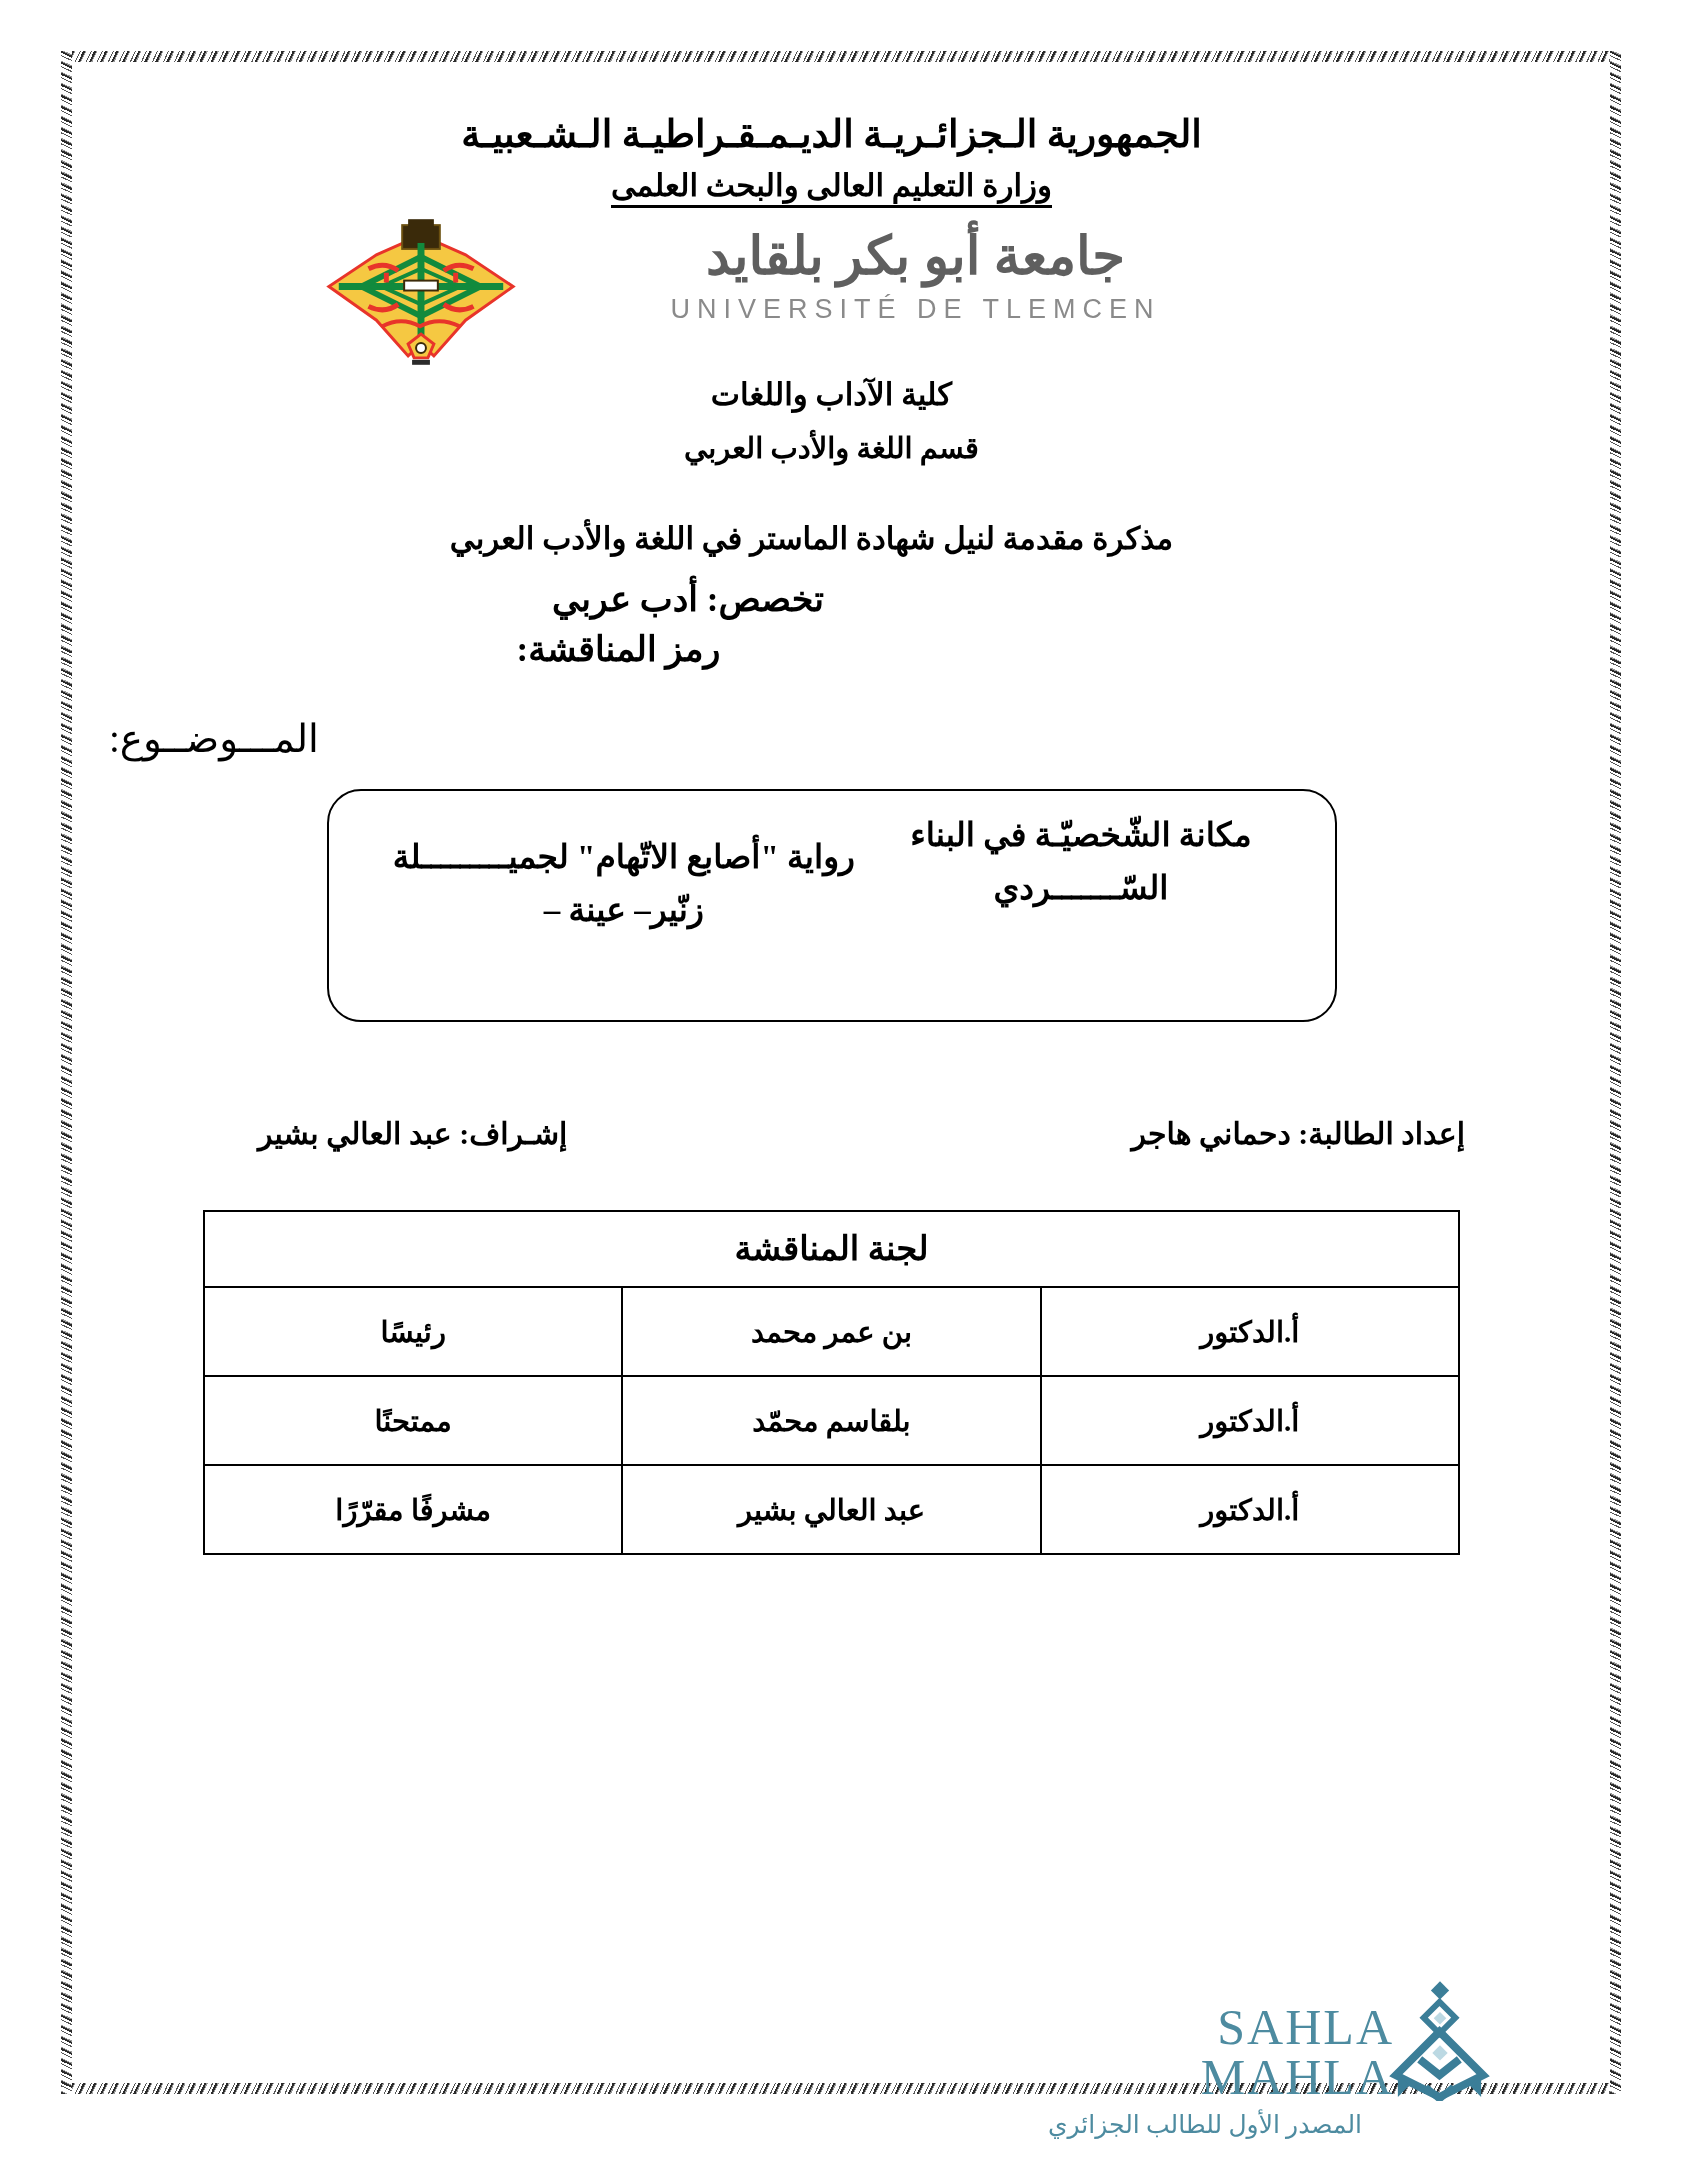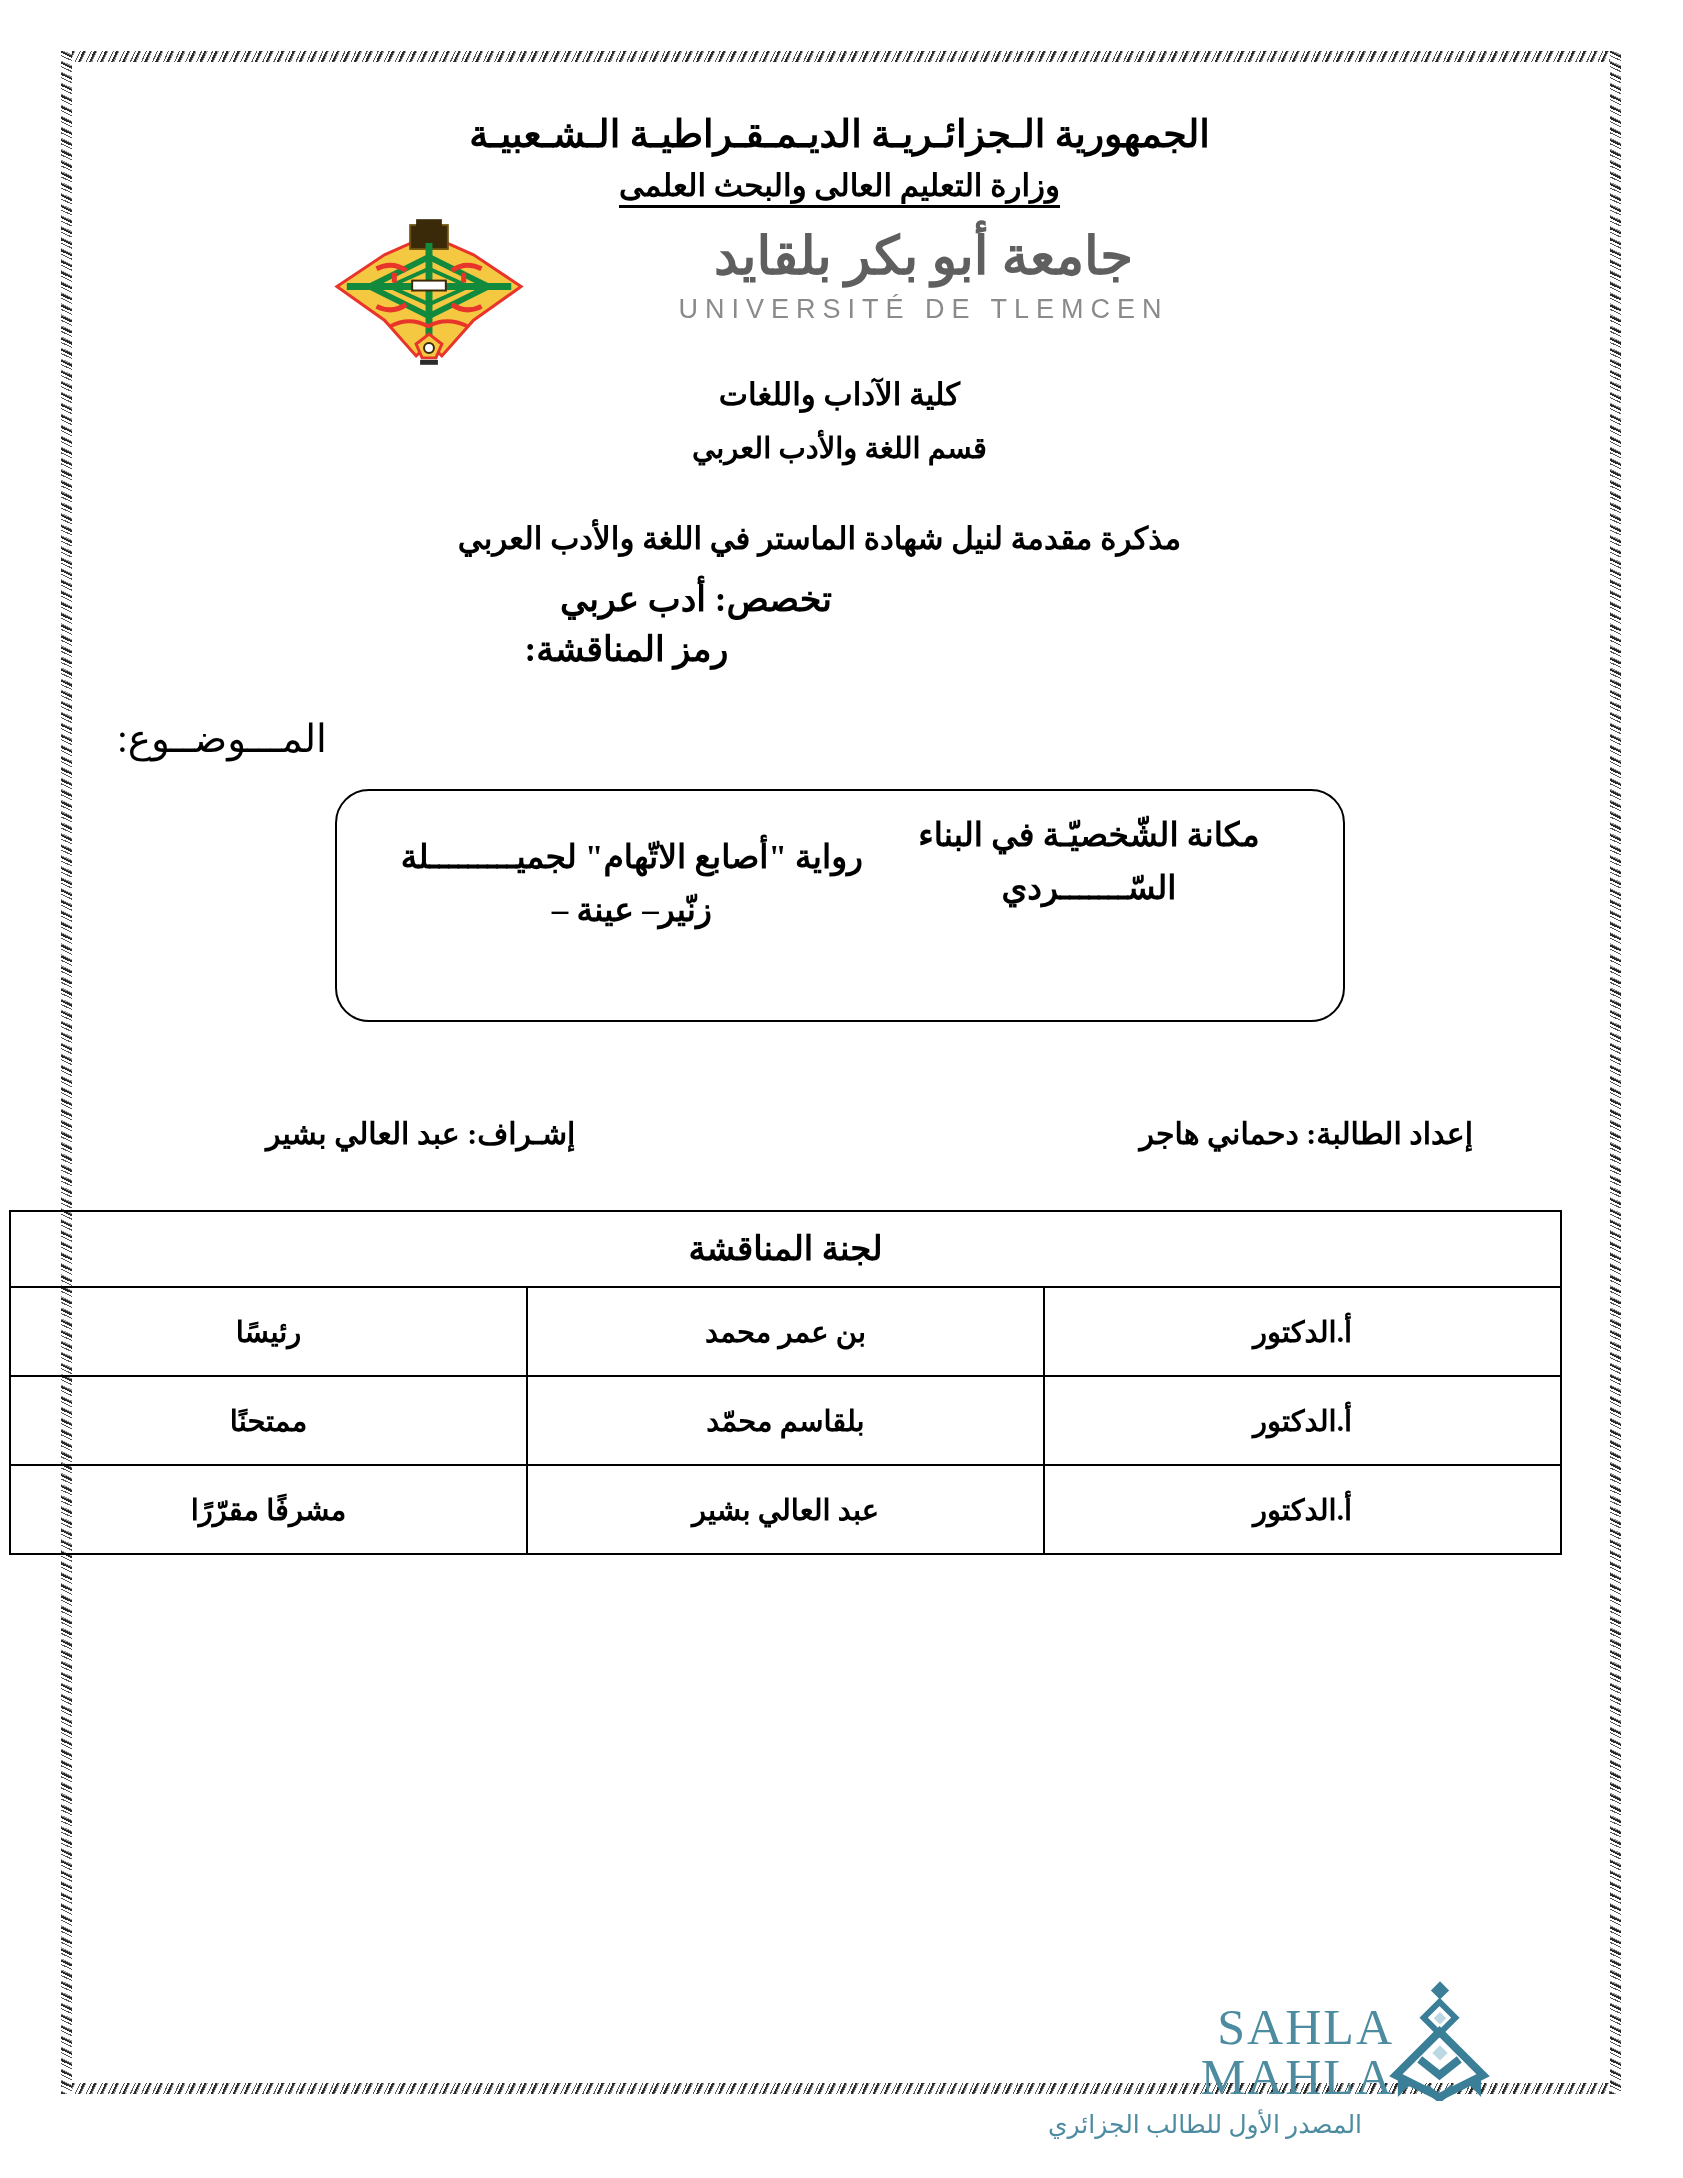--- a/index.html
+++ b/index.html
@@ -57,21 +57,21 @@
     );
   }
   .edge.top { top: 0; }
   .edge.bottom { bottom: 0; }
   .edge.left { left: 0; }
   .edge.right { right: 0; }
 
   
   #content {
     position: absolute;
-    left: 117px;
+    left: 109px;
     top: 109px;
     width: 1445px;
   }
 
   .line {
     text-align: center;
     white-space: nowrap;
   }
 
   .republic {
@@ -214,21 +214,21 @@
   }
   .people-row div {
     font-weight: bold;
     font-size: 30px;
     white-space: nowrap;
   }
 
   
   table.jury {
     margin: 59px auto 0 auto;
-    width: 1553px;
+    width: 1257px;
     border-collapse: collapse;
     table-layout: fixed;
   }
   table.jury td, table.jury th {
     border: 2px solid #000;
     text-align: center;
     vertical-align: middle;
     font-weight: bold;
   }
   table.jury th.jury-head {

